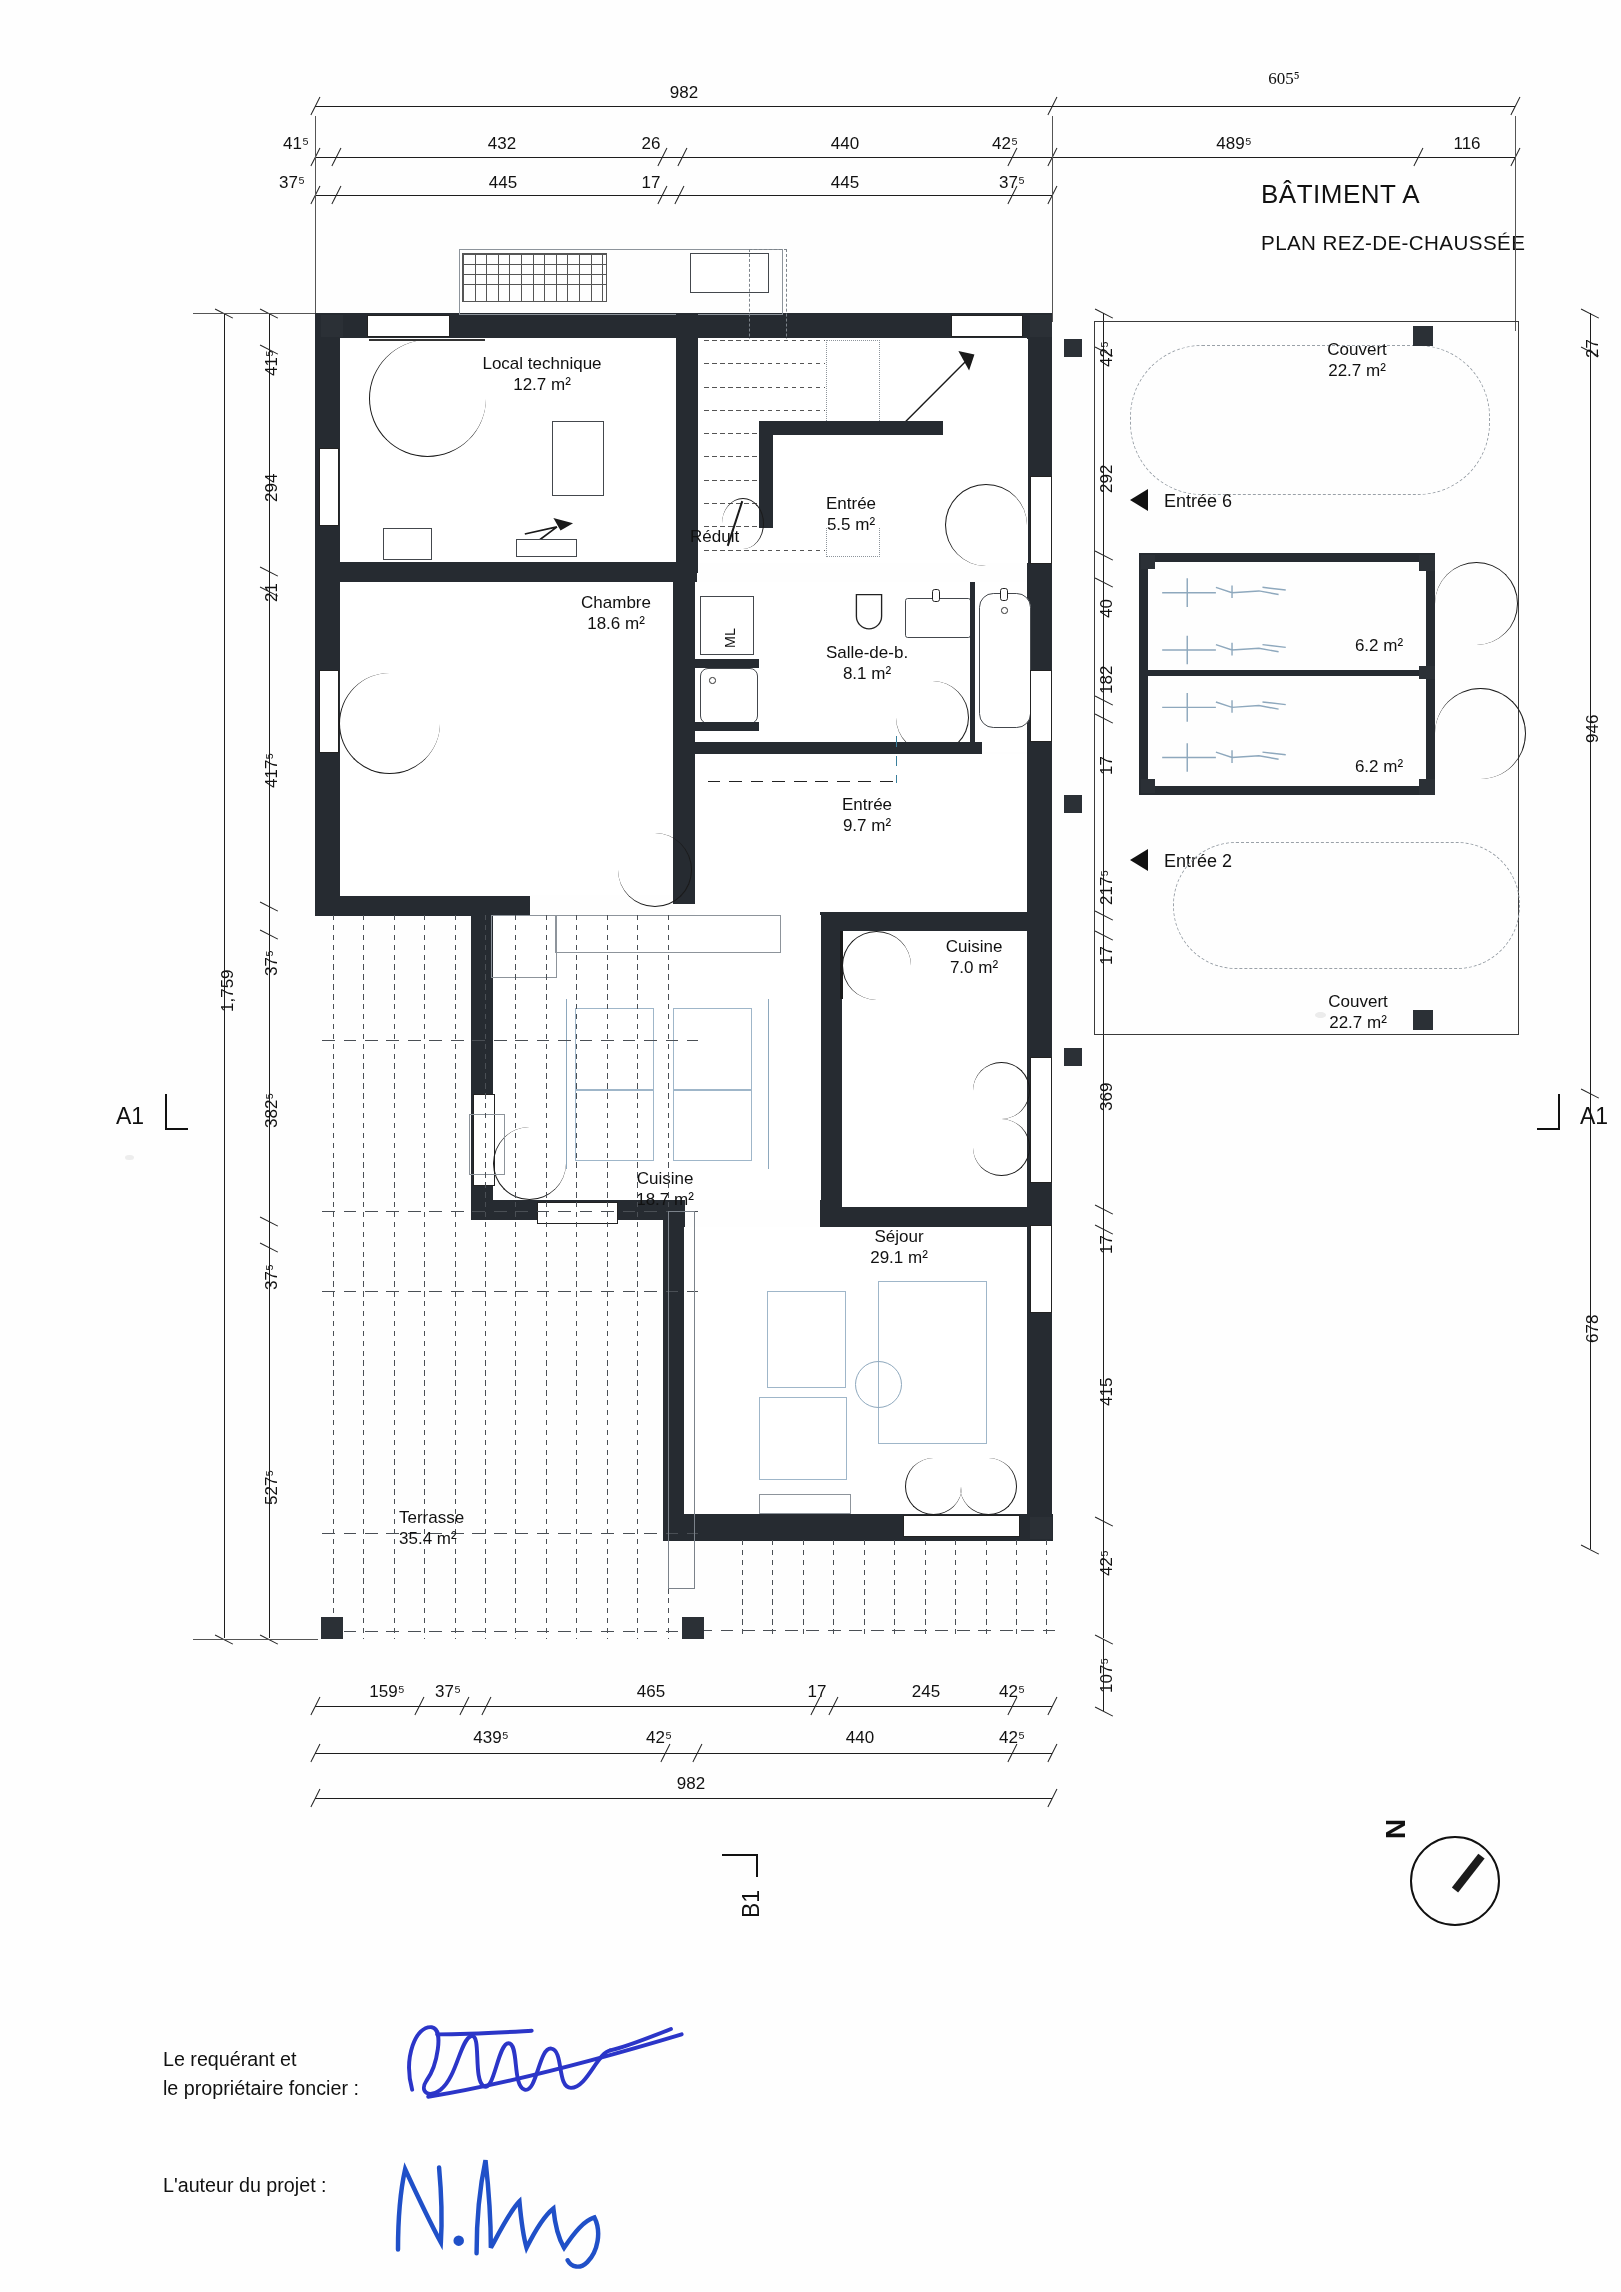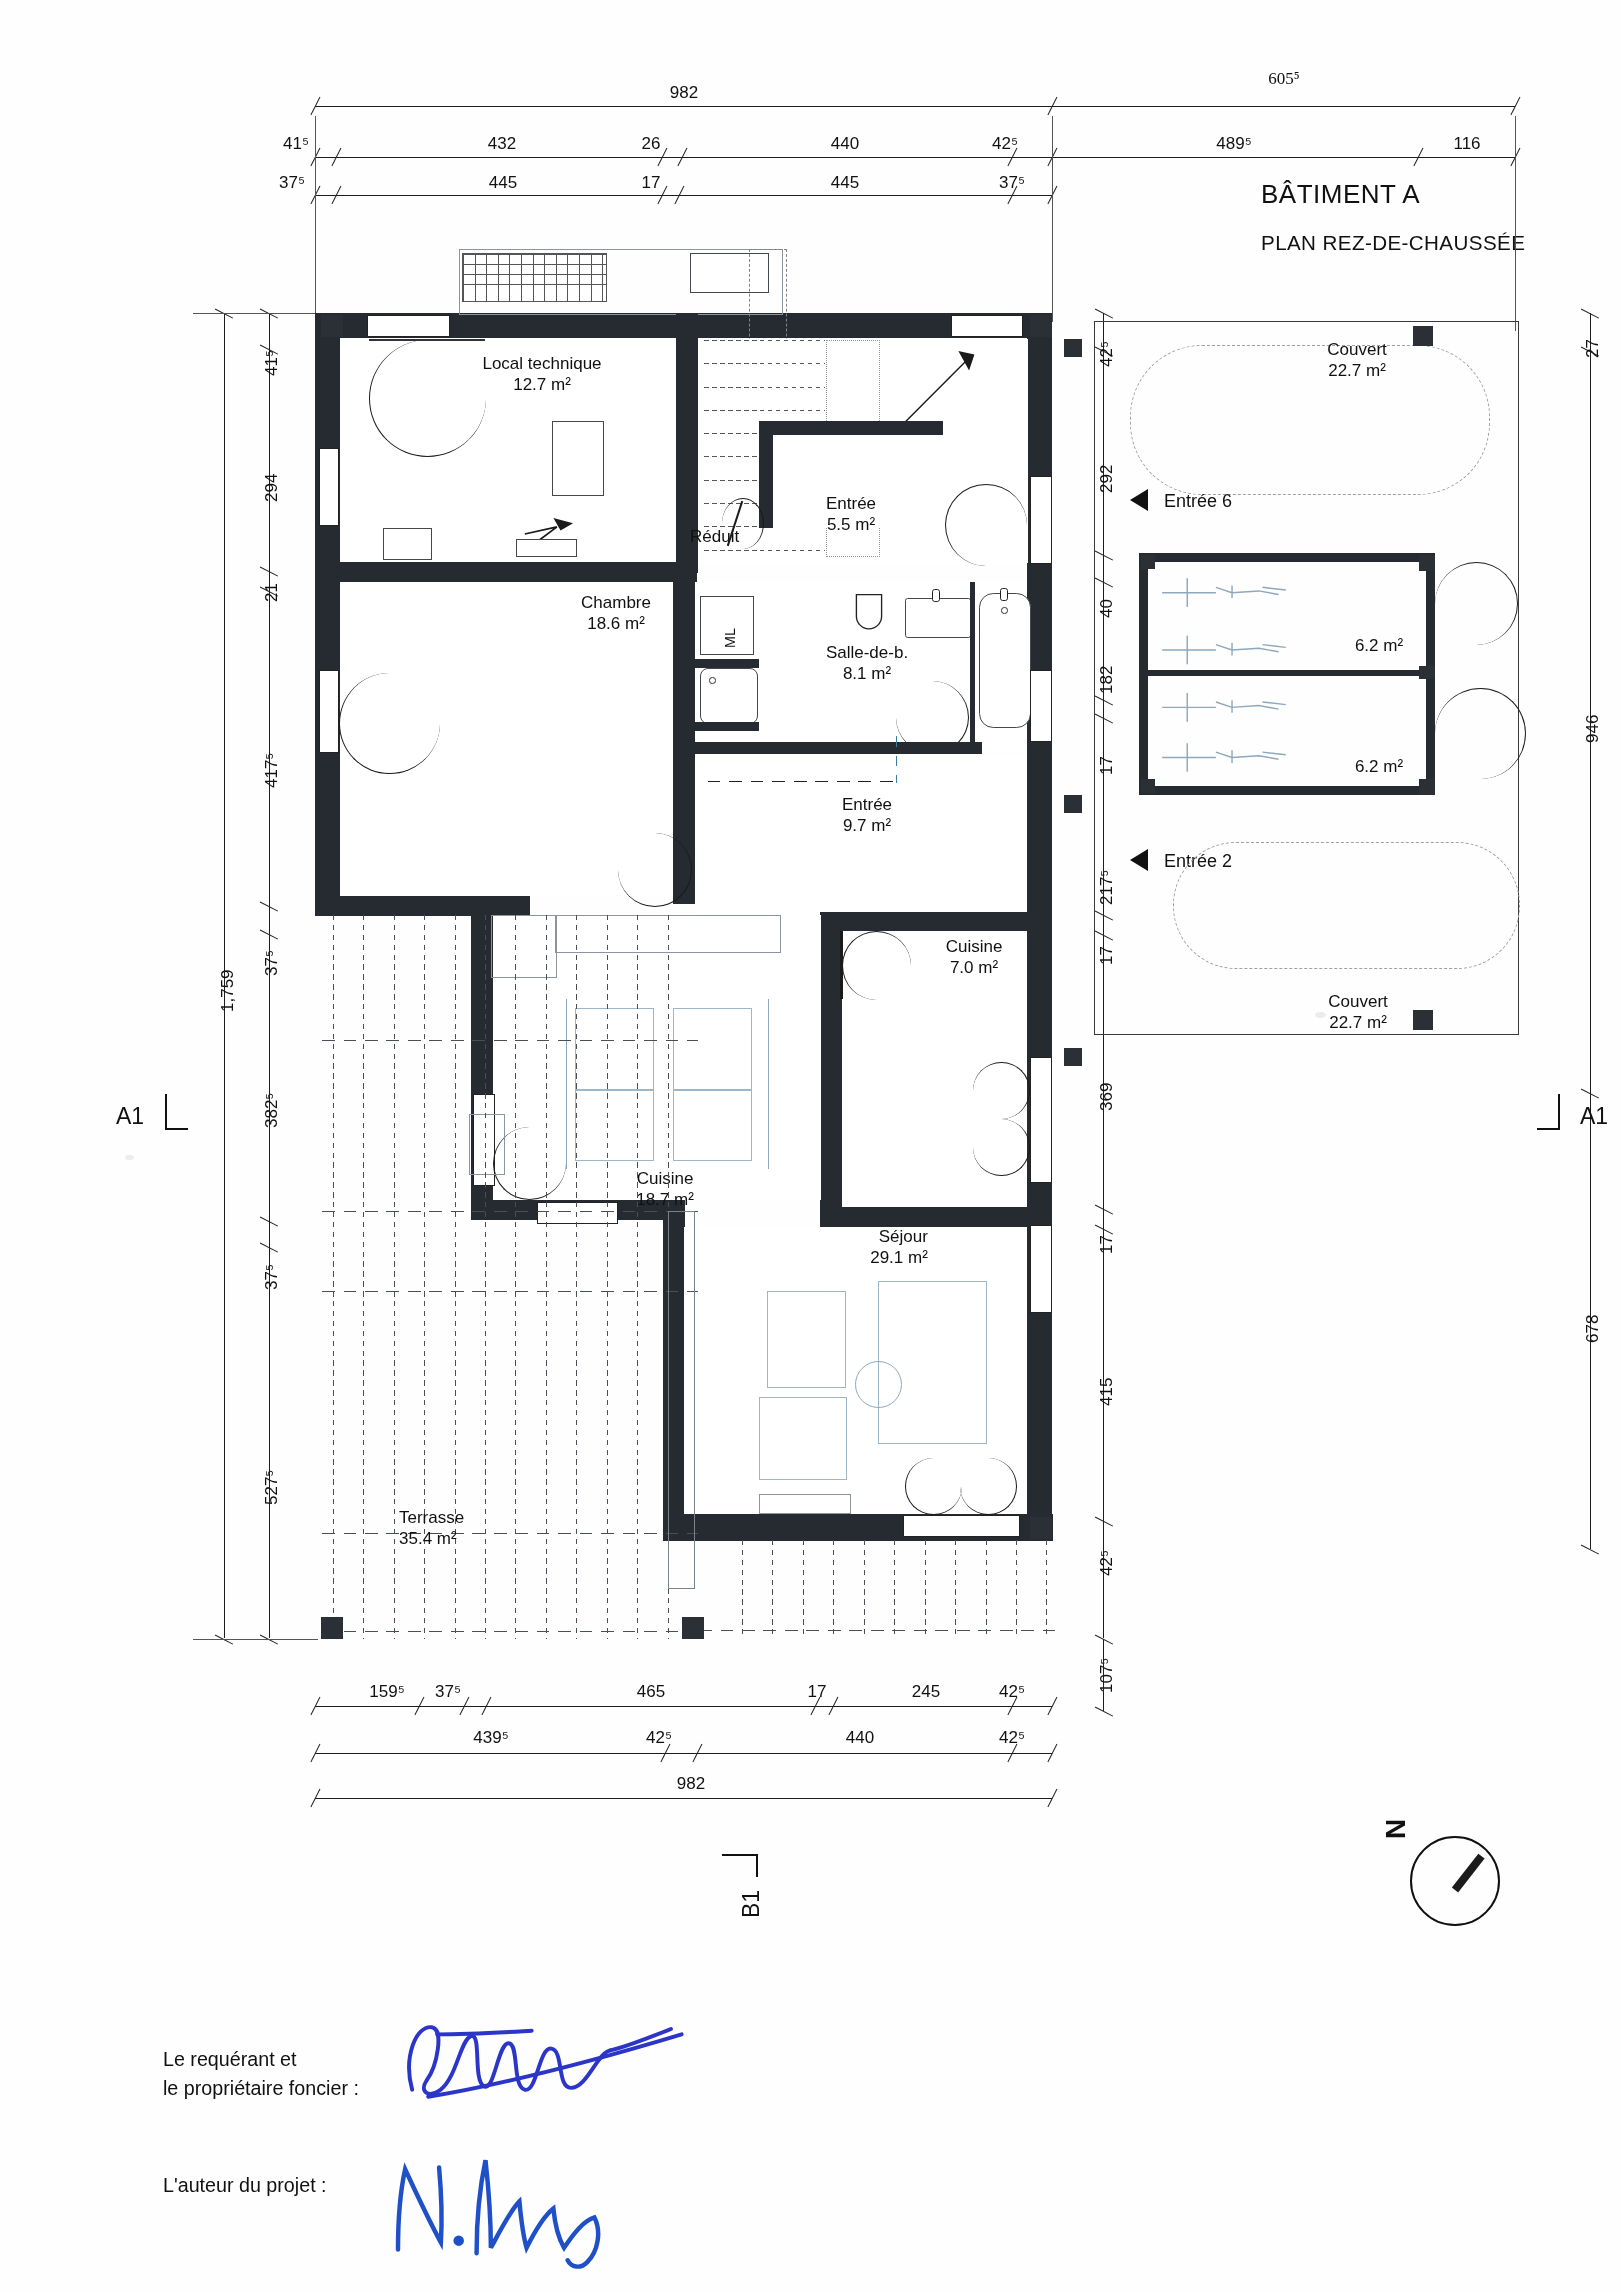--- a/index.html
+++ b/index.html
@@ -495,21 +495,21 @@
   <div class="abs" style="left:566px;top:999px;width:0.9px;height:170px;background:#8ea8bd;"></div>
   <div class="abs" style="left:768px;top:999px;width:0.9px;height:170px;background:#8ea8bd;"></div>
 
   <div class="win" style="left:473px;top:1094px;width:19.7px;height:90px;"></div>
   <div class="door" style="left:493px;top:1127px;width:72px;height:72px;
        border-right:none;border-top:none;border-bottom-left-radius:100%;"></div>
   <div class="lightbox" style="left:469px;top:1114px;width:34px;height:59px;"></div>
   <div class="win" style="left:537px;top:1202px;width:79px;height:19.7px;"></div>
 
   <div class="room" style="left:684px;top:1227px;width:343px;height:287px;"></div>
-  <div class="roomlabel" style="left:899px;top:1227px;text-align:right;">
+  <div class="roomlabel" style="left:899px;top:1227px;">
     <span>Séjour</span>
     <span class="area">29.1 m²</span>
   </div>
 
   <div class="bluebox" style="left:767px;top:1291px;width:77px;height:95px;"></div>
   <div class="bluebox" style="left:878px;top:1281px;width:107px;height:161px;"></div>
   <div class="bluebox" style="left:759px;top:1397px;width:86px;height:81px;"></div>
   <div class="abs" style="left:855px;top:1361px;width:45px;height:45px;border:0.9px solid #8ea8bd;border-radius:50%;"></div>
   <div class="lightbox" style="left:759px;top:1494px;width:90px;height:18px;"></div>
 

